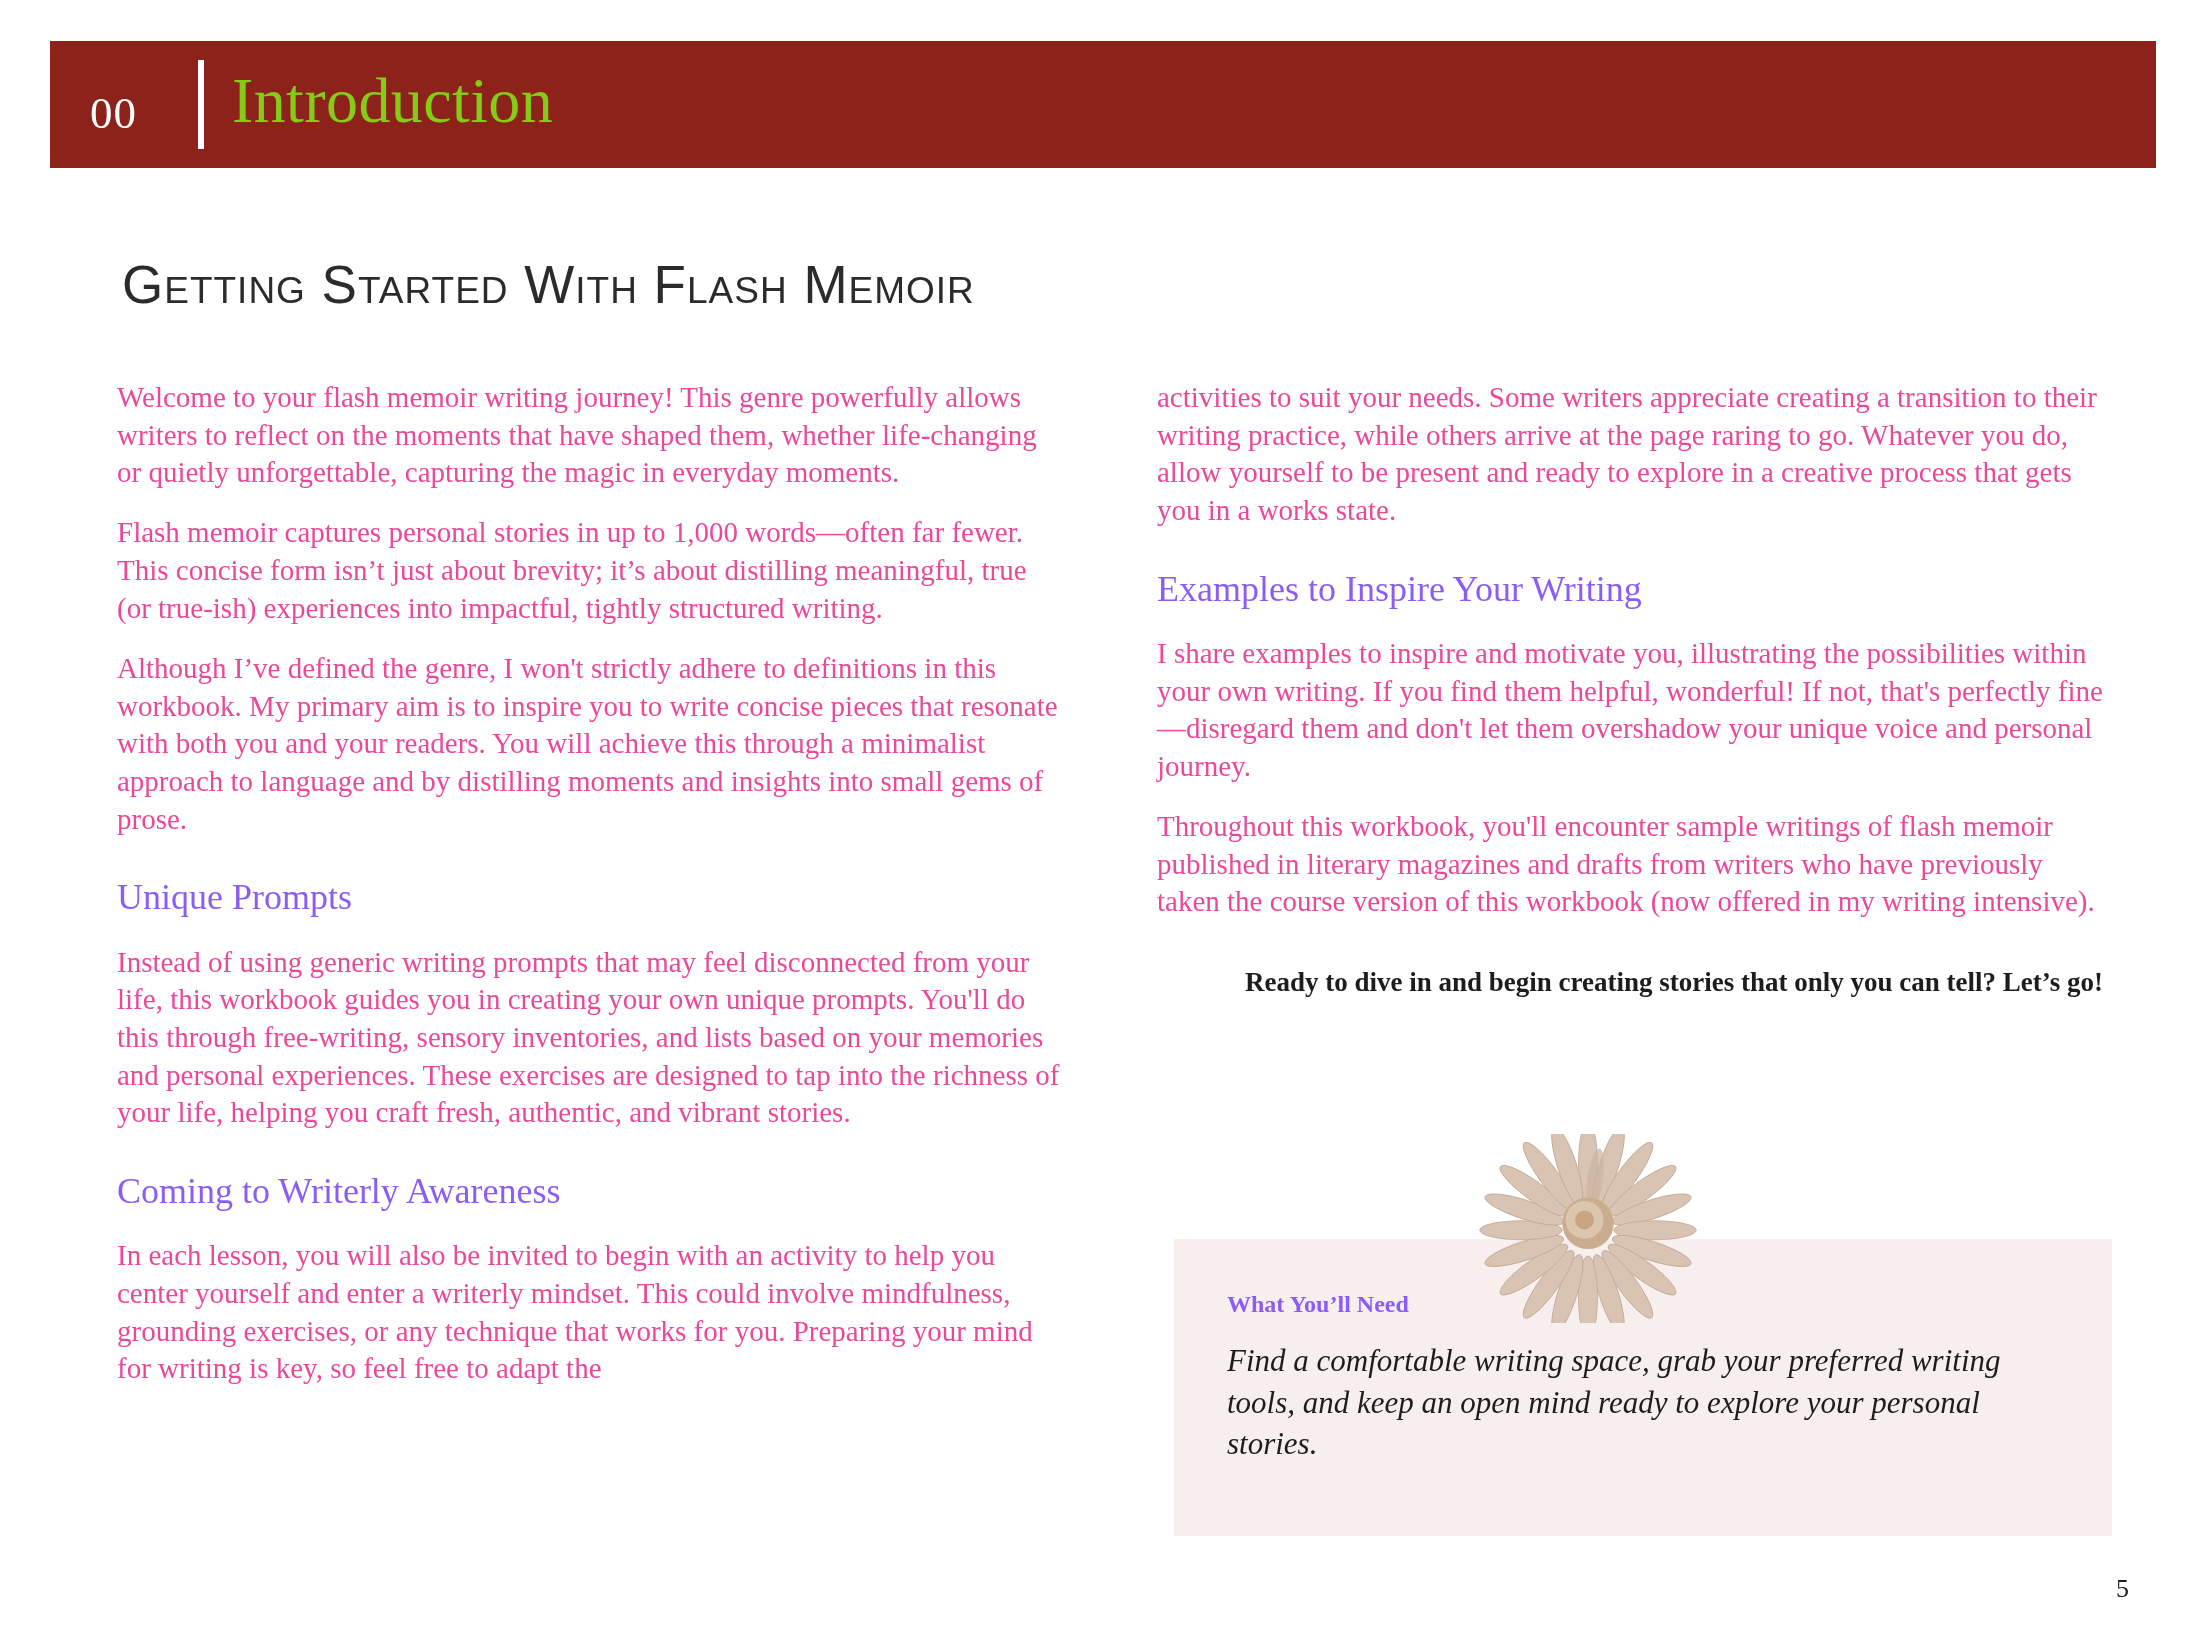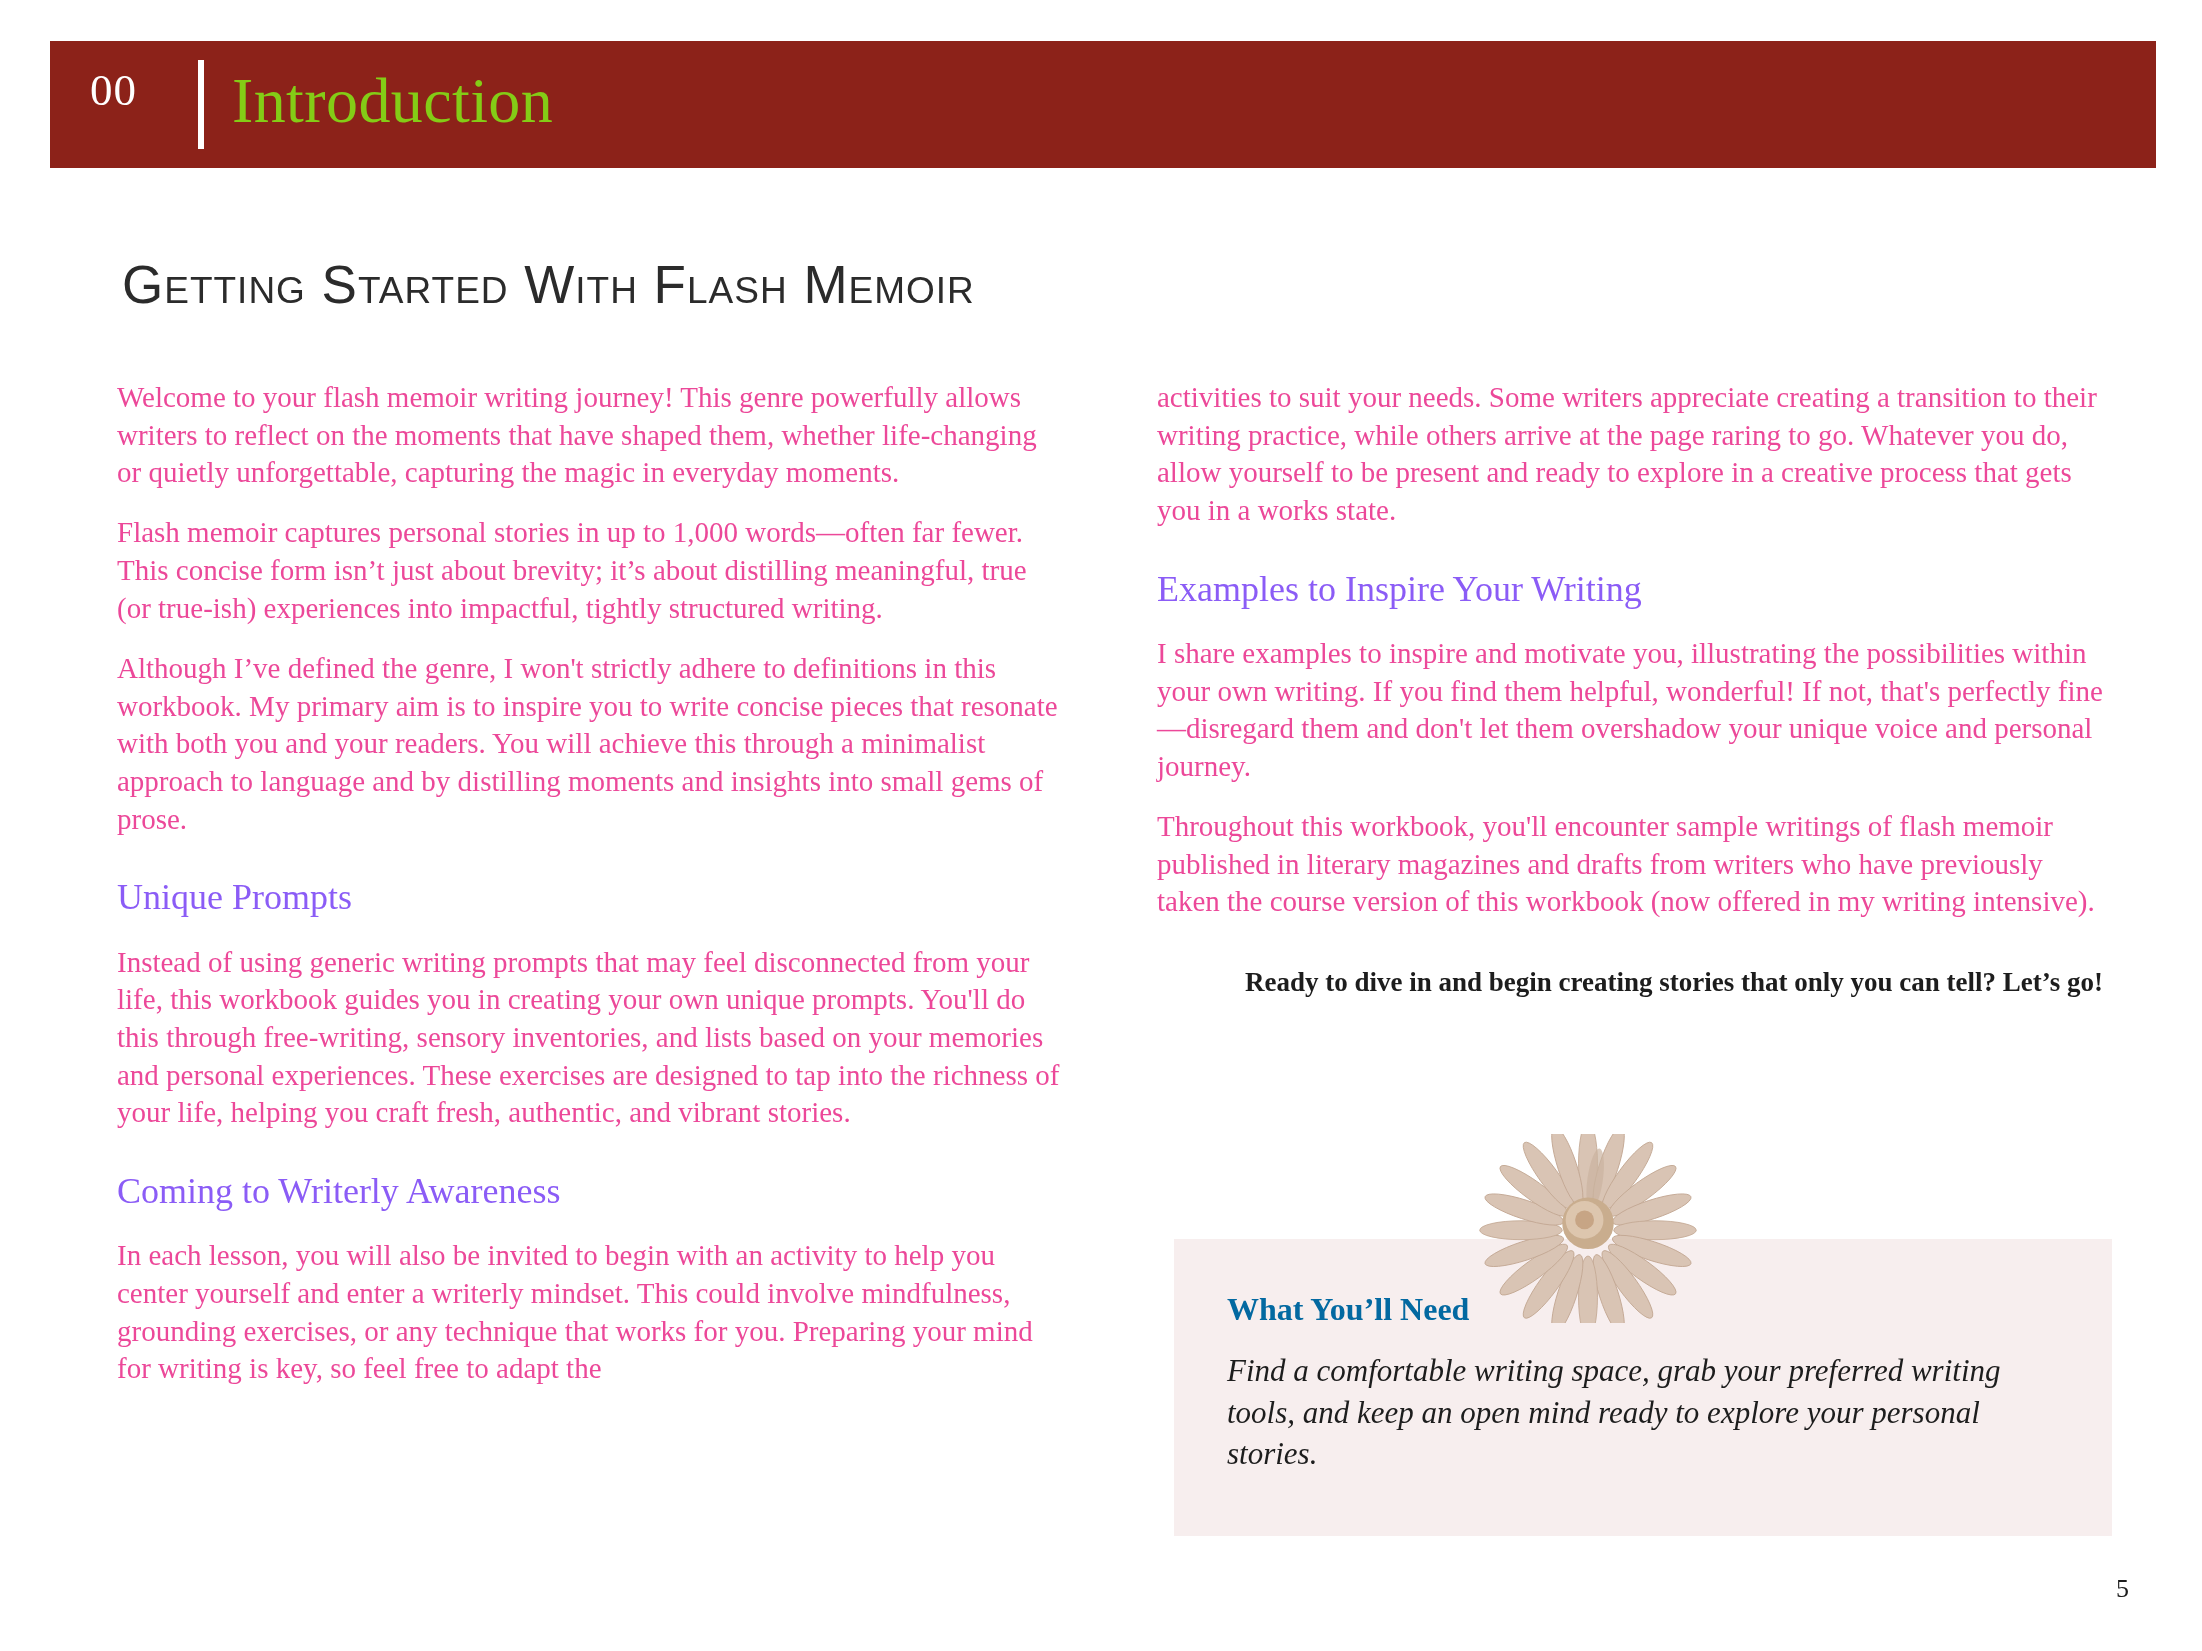--- a/index.html
+++ b/index.html
@@ -30,21 +30,21 @@
     background: #8c2219;
   }
   .header-chapter-box {
     position: absolute;
     left: 0;
     top: 0;
     width: 127px;
     height: 95px;
     background: #8c2219;
     display: flex;
-    align-items: center;
+    align-items: flex-end;
     justify-content: center;
   }
   .header-chapter-num {
     color: #ffffff;
     font-family: "Liberation Serif", serif;
     font-size: 45px;
     letter-spacing: 0.9px;
     line-height: 1;
     padding-top: 3.4px;
   }
@@ -123,23 +123,23 @@
     top: 1239px;
     width: 938px;
     height: 297px;
     background: #f7eeee;
   }
   .callout-inner {
     padding: 52px 48px 0 53px;
   }
   .callout-title {
     font-family: "Liberation Serif", serif;
-    font-size: 32px;
+    font-size: 24px;
     font-weight: 700;
-    color: #0369a1;
+    color: #8b5cf6;
     margin: 0 0 22.4px 0;
   }
   .callout-text {
     font-family: "Liberation Serif", serif;
     font-style: italic;
     font-size: 31px;
     line-height: 1.33;
     color: #1d1d1d;
     margin: 0;
   }

